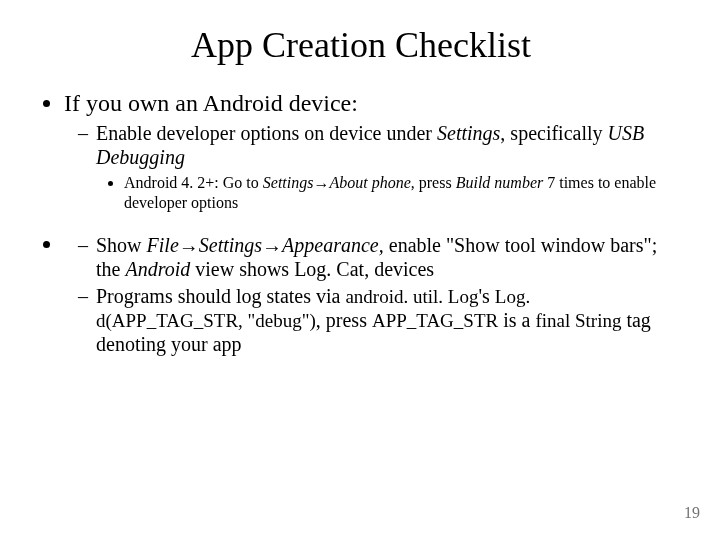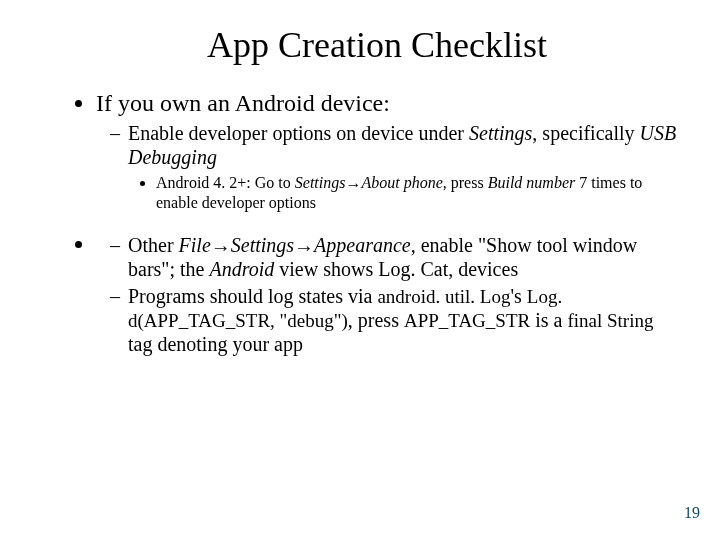--- a/index.html
+++ b/index.html
@@ -7,21 +7,21 @@
     padding: 0;
     width: 720px;
     height: 540px;
     font-family: "Times New Roman", Times, serif;
     background: #fff;
     color: #000;
     position: relative;
     box-sizing: border-box;
   }
   .slide {
-    padding: 20px 40px 20px 74px;
+    padding: 20px 40px 20px 42px;
     box-sizing: border-box;
     width: 720px;
     height: 540px;
     position: relative;
   }
   h1.title {
     text-align: center;
     font-weight: normal;
     font-size: 36px;
     margin: 4px 0 22px 0;
@@ -64,21 +64,21 @@
     font-size: 16px;
     line-height: 1.25;
   }
   .italic { font-style: italic; }
   .mono { font-family: Liberation Serif, serif; font-size: 0.95em; }
   .pagenum {
     position: absolute;
     right: 20px;
     bottom: 18px;
     font-size: 16px;
-    color: #0c4a6e;
+    color: #737373;
   }
 </style>
 </head>
 <body>
 
 <div class="slide">
 
   <h1 class="title">App Creation Checklist</h1>
 
   <ul class="level1">
@@ -93,21 +93,21 @@
               <span>Android 4. 2+: Go to </span><span class="italic">Settings→About phone</span><span>, press </span><span class="italic">Build number</span><span> 7 times to enable developer options</span>
             </li>
           </ul>
         </li>
       </ul>
     </li>
 
     <li>
       <ul class="level2">
         <li>
-          <span>Other </span><span class="italic">File→Settings→Appearance,</span><span> enable "Show tool window bars"; the </span><span class="italic">Android</span><span> view shows Log. Cat, devices</span>
+          <span>Show </span><span class="italic">File→Settings→Appearance,</span><span> enable "Show tool window bars"; the </span><span class="italic">Android</span><span> view shows Log. Cat, devices</span>
         </li>
         <li>
           <span>Programs should log states via </span><span class="mono">android. util. Log</span><span>'s </span><span class="mono">Log. d(APP_TAG_STR, "debug")</span><span>, press </span><span class="mono">APP_TAG_STR</span><span> is a </span><span class="mono">final String</span><span> tag denoting your app</span>
         </li>
       </ul>
     </li>
 
   </ul>
 
   <div class="pagenum">19</div>

